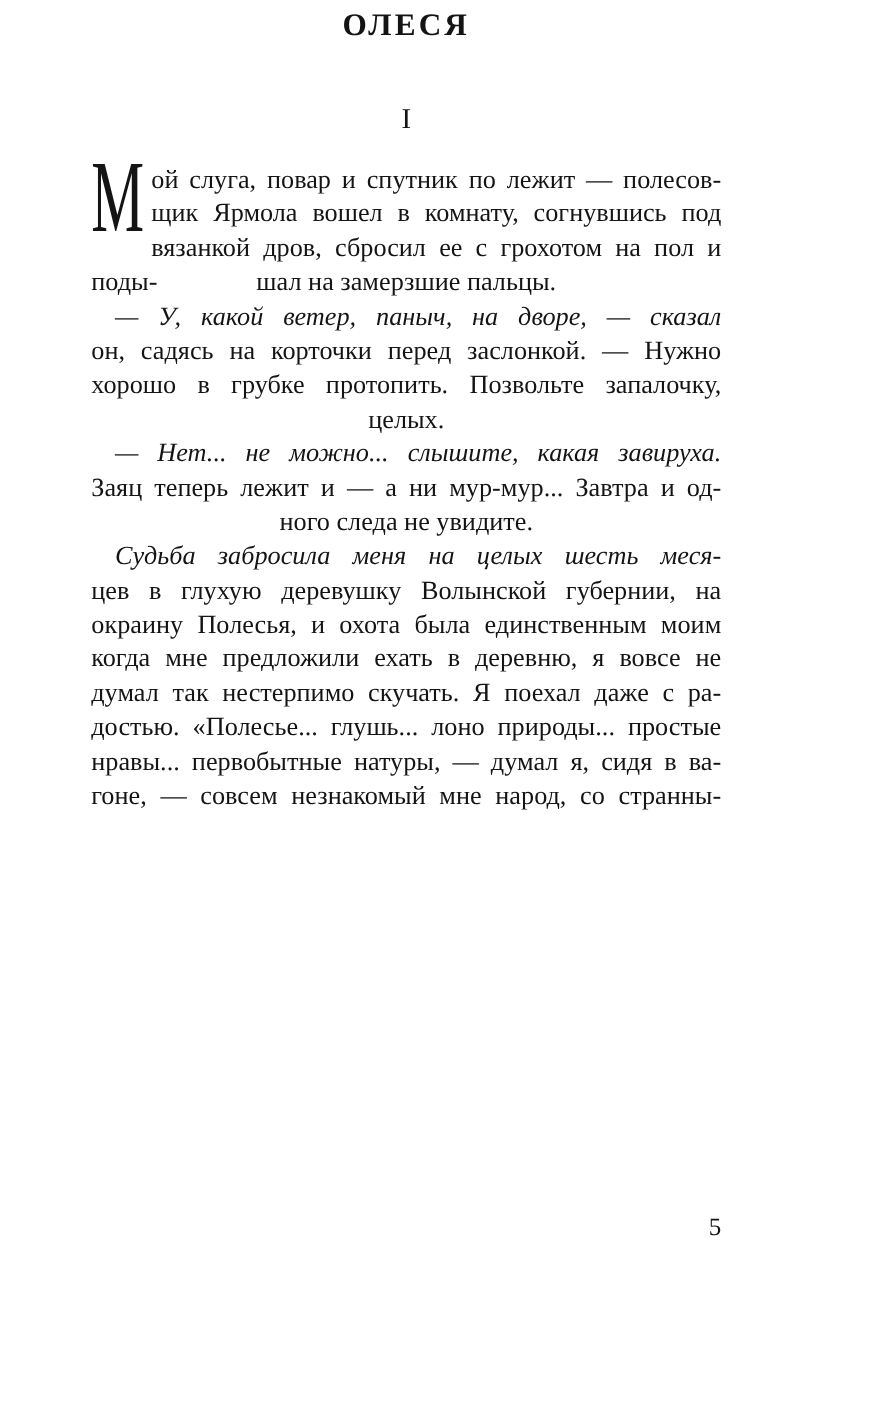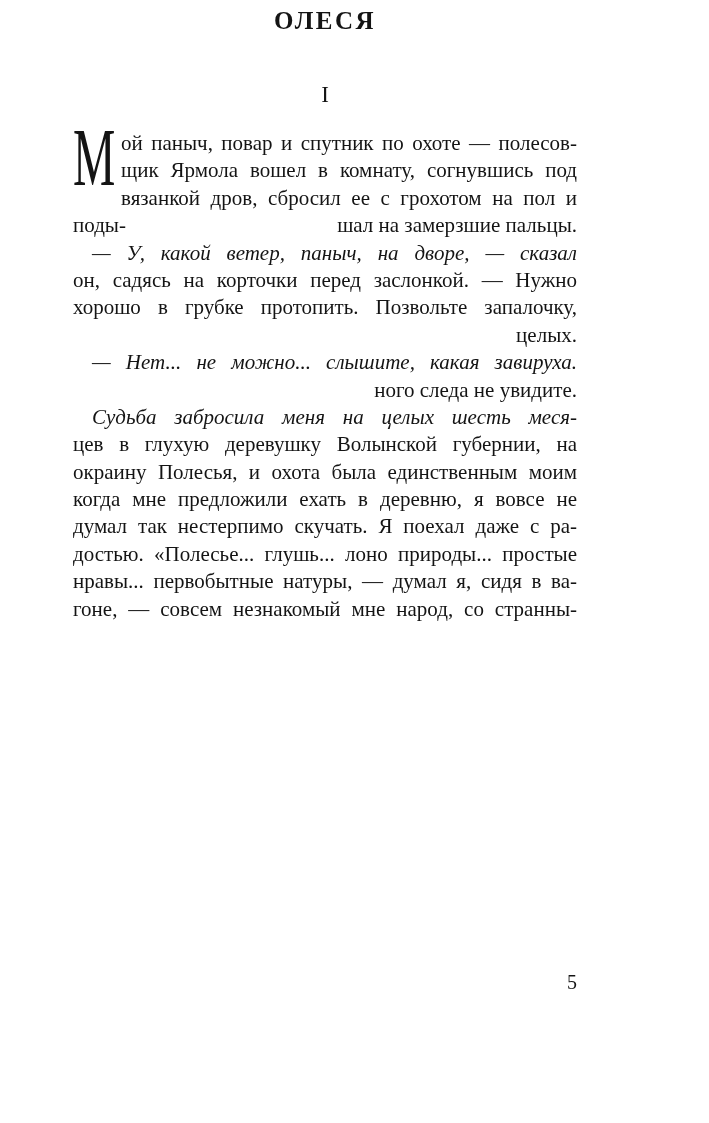--- a/index.html
+++ b/index.html
@@ -37,21 +37,21 @@
     text-align: center;
   }
   .body-text {
     margin-top: 21px;
     font-size: 21px;
   }
   .para { }
   .line {
     line-height: 27.4px;
     height: 27.4px;
-    text-align: right;
+    text-align: center;
     white-space: nowrap;
   }
   .line.j {
     white-space: normal;
     text-align: justify;
     text-align-last: justify;
   }
   .line.indent { text-indent: 19px; font-style: italic; }
   .dropcap {
     float: left;
@@ -79,33 +79,34 @@
 
 <div class="page" style="background: rgb(255, 255, 255);">
   <div class="text-block">
     <div class="title">ОЛЕСЯ</div>
     <div class="chapter">I</div>
     <div class="body-text">
         <div class="para">
           <div class="dropcap">
             <span>М</span>
           </div>
-          <div class="line j">ой паныч, повар и спутник по охоте — полесов-</div>
+          <div class="line j">ой слуга, повар и спутник по лежит — полесов-</div>
           <div class="line j">щик Ярмола вошел в комнату, согнувшись под</div>
           <div class="line j">вязанкой дров, сбросил ее с грохотом на пол и поды-</div>
           <div class="line l">шал на замерзшие пальцы.</div>
         </div>
         <div class="para">
           <div class="line j indent">— У, какой ветер, паныч, на дворе, — сказал</div>
           <div class="line j">он, садясь на корточки перед заслонкой. — Нужно</div>
           <div class="line j">хорошо в грубке протопить. Позвольте запалочку,</div>
           <div class="line l">целых.</div>
         </div>
         <div class="para">
           <div class="line j indent">— Нет... не можно... слышите, какая завируха.</div>
+          <div class="line j">Заяц теперь лежит и — а ни мур-мур... Завтра и од-</div>
           <div class="line l">ного следа не увидите.</div>
         </div>
         <div class="para">
           <div class="line j indent">Судьба забросила меня на целых шесть меся-</div>
           <div class="line j">цев в глухую деревушку Волынской губернии, на</div>
           <div class="line j">окраину Полесья, и охота была единственным моим</div>
           <div class="line j">когда мне предложили ехать в деревню, я вовсе не</div>
           <div class="line j">думал так нестерпимо скучать. Я поехал даже с ра-</div>
           <div class="line j">достью. «Полесье... глушь... лоно природы... простые</div>
           <div class="line j">нравы... первобытные натуры, — думал я, сидя в ва-</div>

